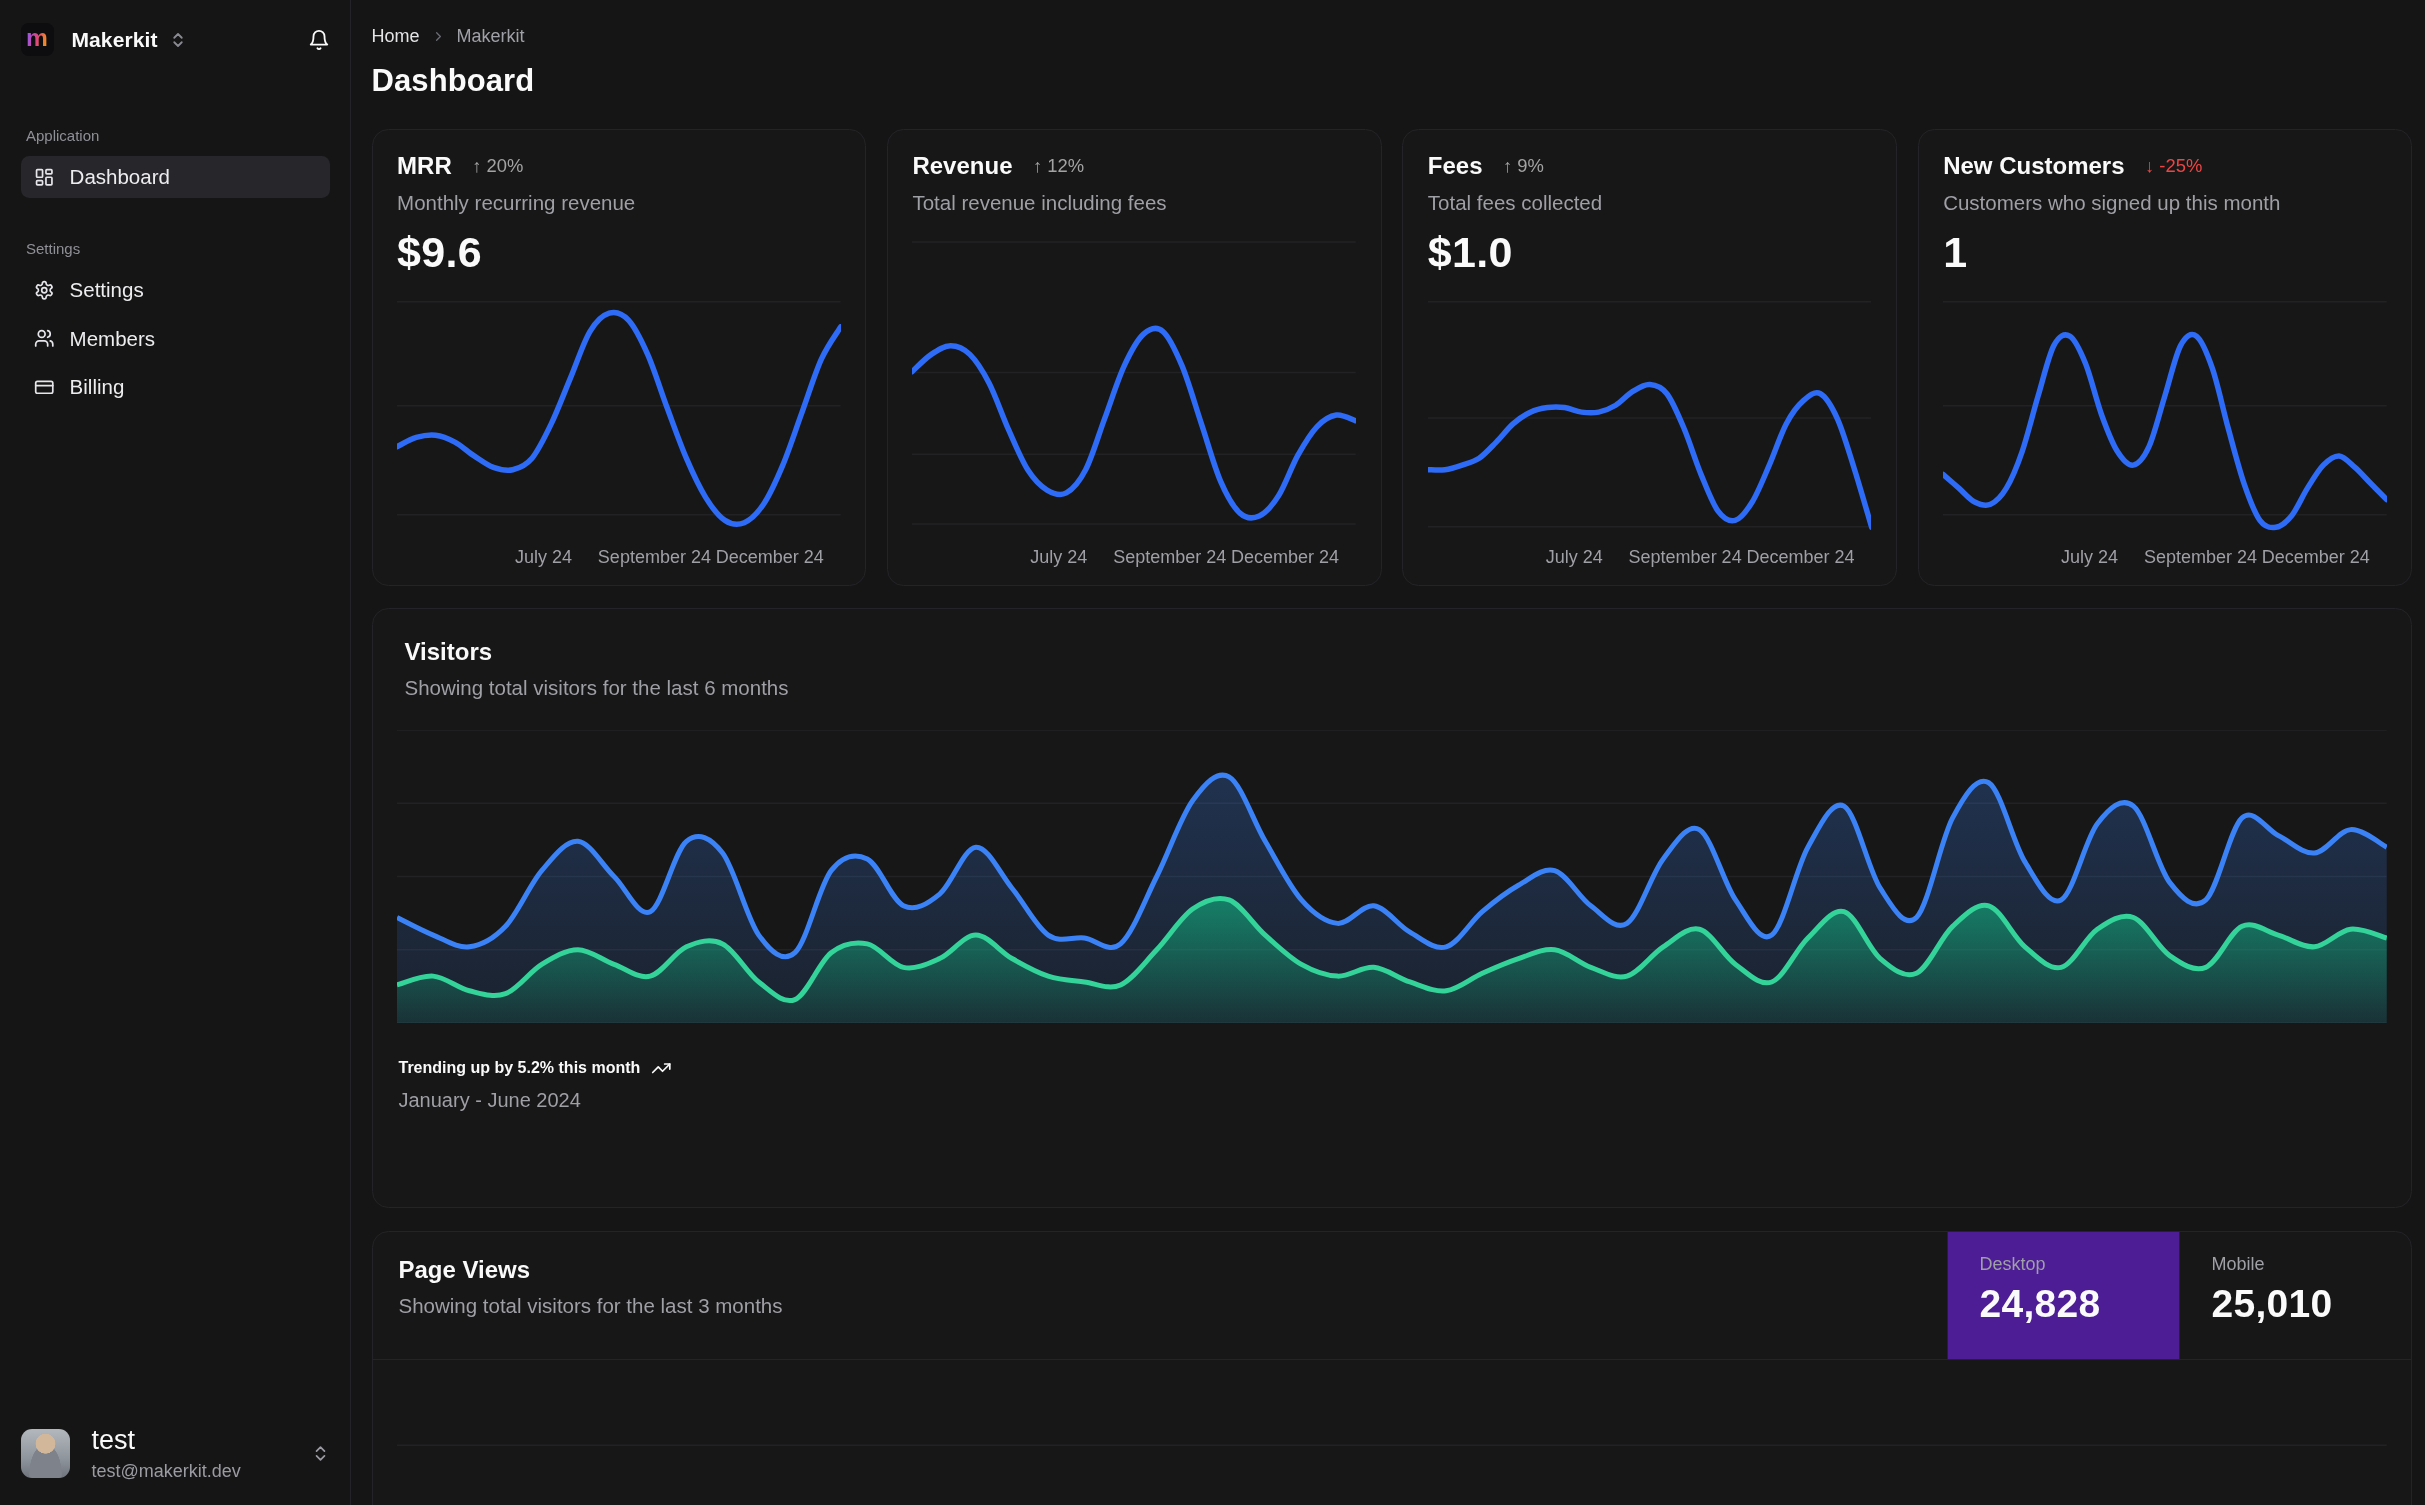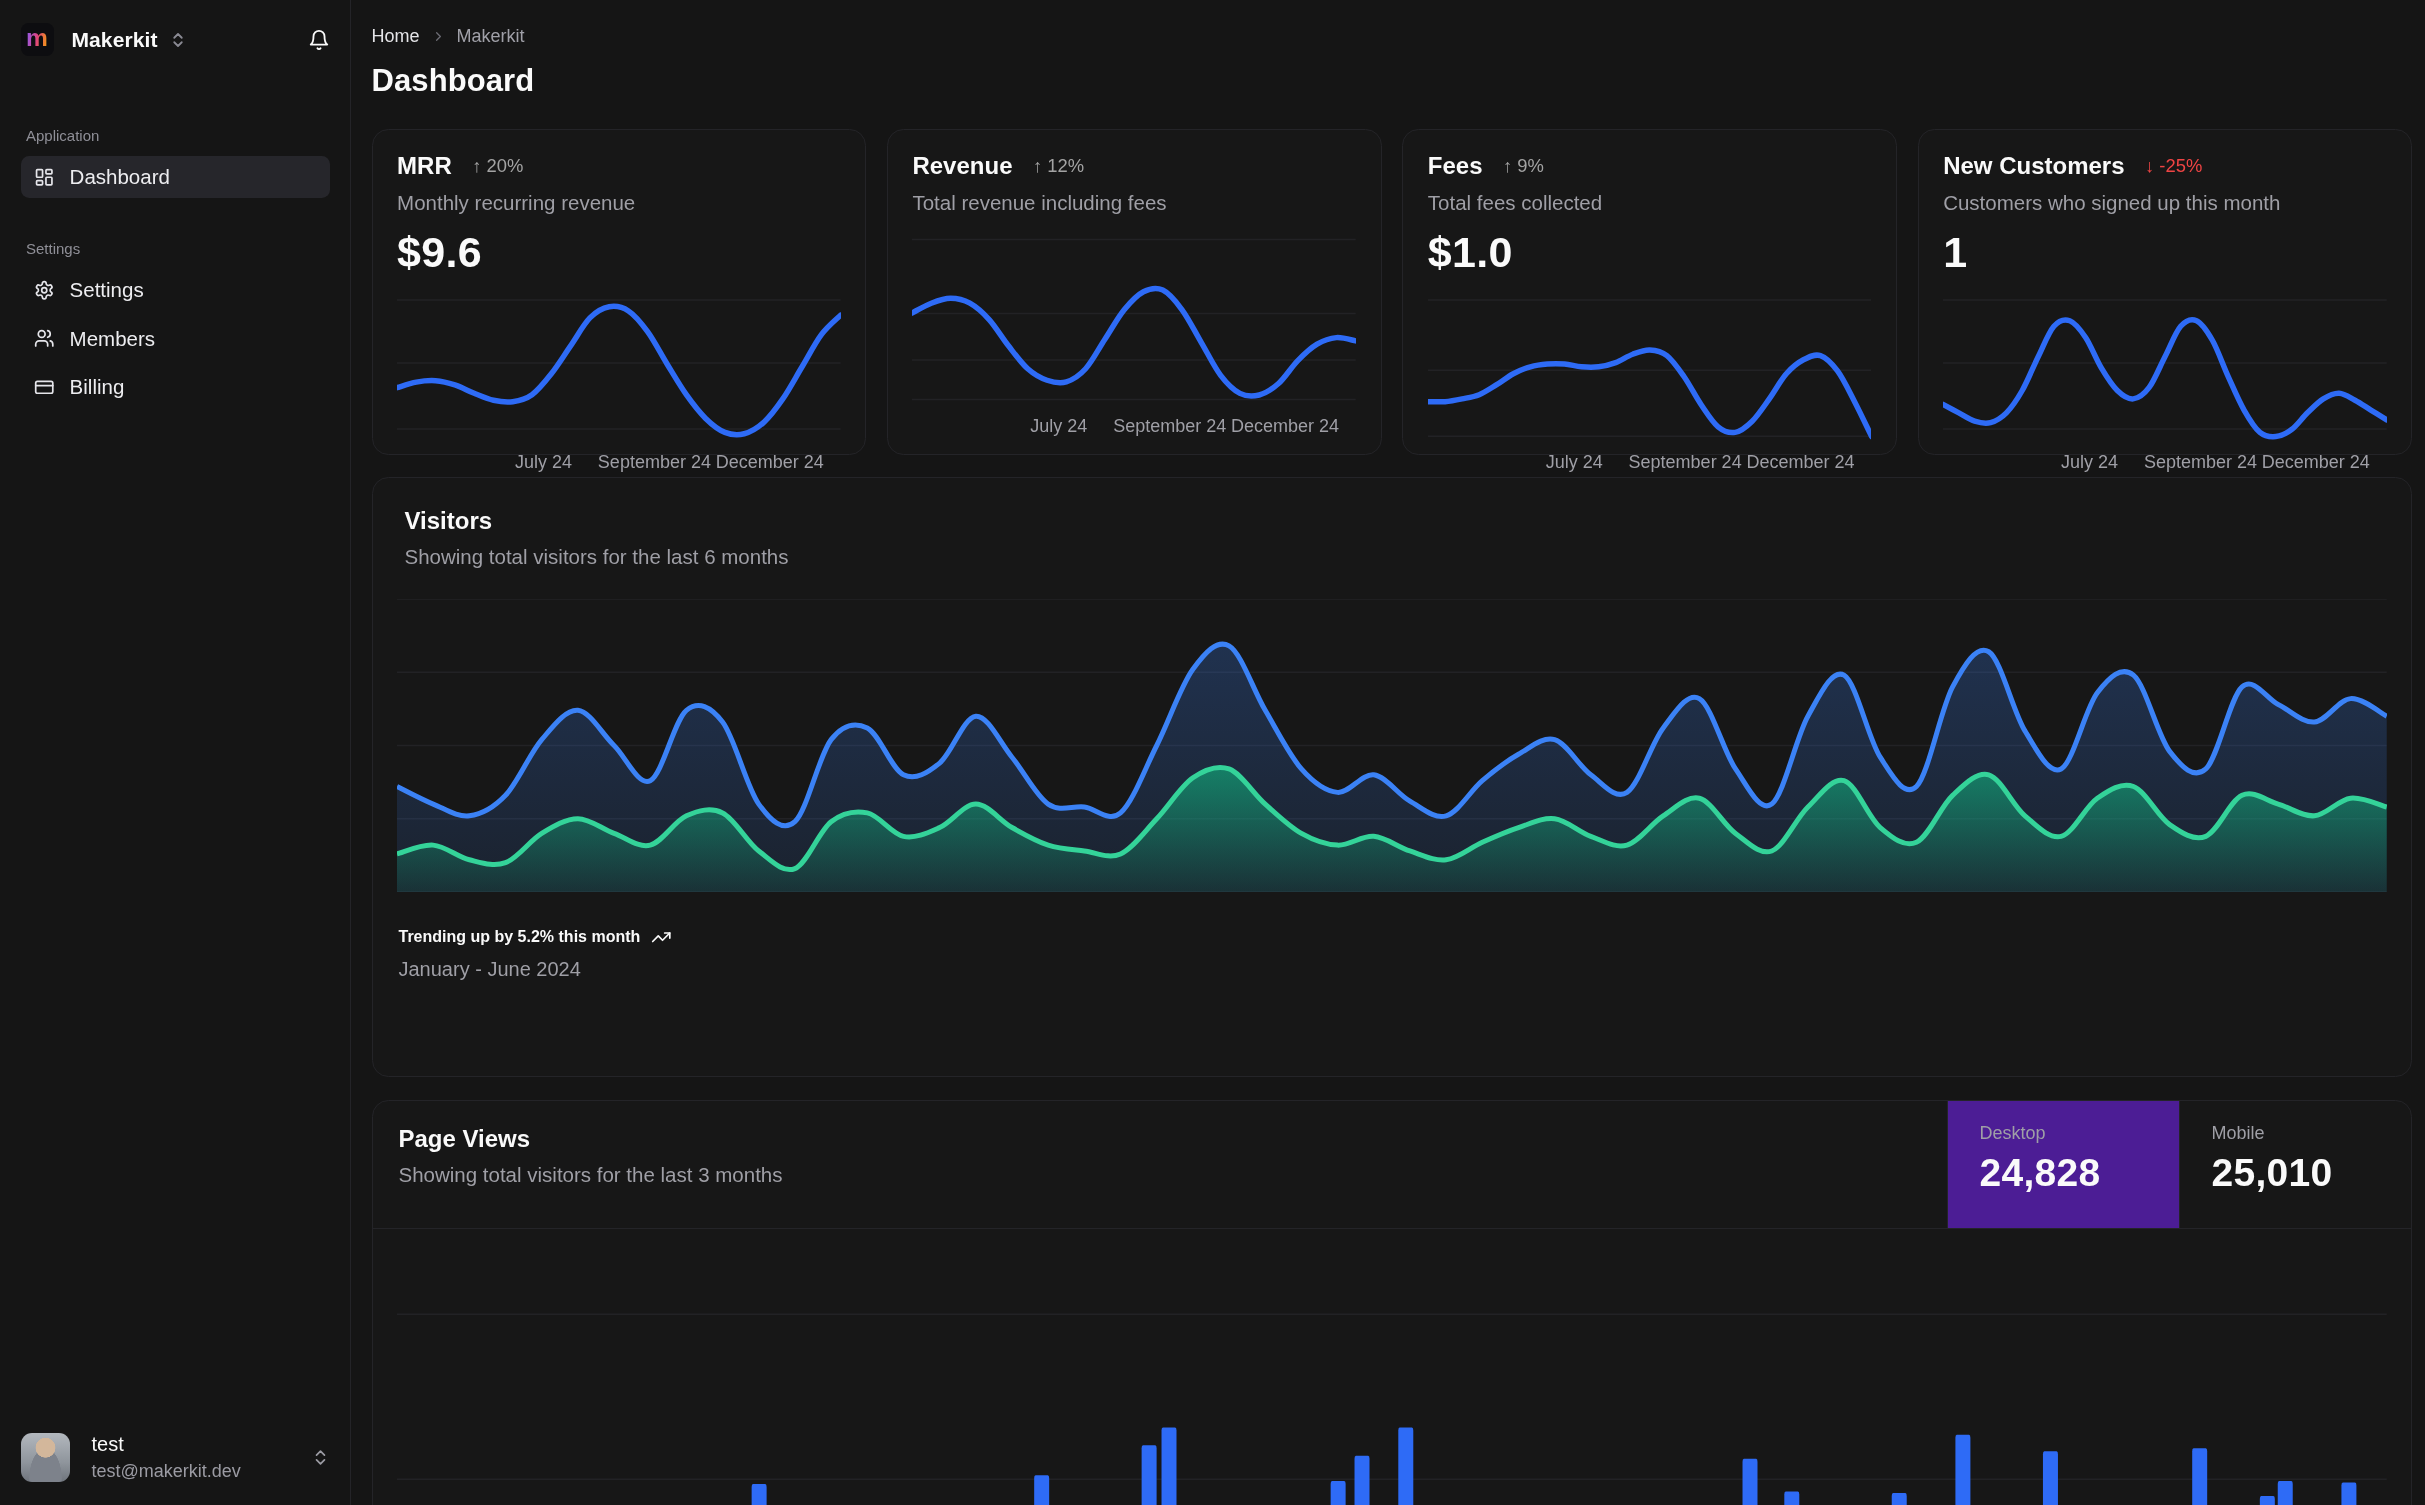--- a/index.html
+++ b/index.html
@@ -48,41 +48,41 @@
   .sidebar-spacer { flex:1; }
   .user-row { display:flex; align-items:center; }
   .avatar {
     width:49px; height:49px; border-radius:11px; flex:0 0 auto;
     background:
       radial-gradient(circle at 50% 30%, #d3b79b 0 23%, rgba(0,0,0,0) 24%),
       radial-gradient(ellipse at 50% 92%, #7d828b 0 46%, rgba(0,0,0,0) 47%),
       linear-gradient(180deg,#b3b8be 0%,#8f959c 60%,#6f747c 100%);
   }
   .user-meta { margin-left:22px; }
-  .user-name { font-size:20px; color:#fafafa; }
+  .user-name { font-size:27px; color:#fafafa; }
   .user-email { font-size:18px; color:#9b9ba3; margin-top:5.5px; }
   .user-caret { margin-left:auto; color:#9b9ba3; display:flex; cursor:pointer; }
 
   
   .main { flex:1; padding:26px 13.6px 0 20.5px; min-width:0; }
   .breadcrumb { display:flex; align-items:center; gap:11px; font-size:18px; }
   .crumb-home { color:#e4e4e7; cursor:pointer; }
   .crumb-sep { color:#6d6d75; display:flex; }
   .crumb-current { color:#a0a0a8; cursor:pointer; }
   .page-title { font-size:31px; font-weight:700; margin-top:16.4px; letter-spacing:0.1px; }
 
   
   .stats-row {
     margin-top:30px;
     display:grid; grid-template-columns:repeat(4,1fr); gap:20.5px;
   }
   .card {
     background:#171717; border:1.4px solid #242428; border-radius:16.4px;
   }
-  .stat-card { height:326px; padding:22px 24.6px 12.3px 24.6px; display:flex; flex-direction:column; }
+  .stat-card { height:457px; padding:22px 24.6px 12.3px 24.6px; display:flex; flex-direction:column; }
   .stat-head { display:flex; align-items:center; }
   .stat-title { font-size:24px; font-weight:700; }
   .stat-badge { font-size:18.4px; margin-left:20.5px; }
   .stat-badge.up { color:#a3a3a3; }
   .stat-badge.down { color:#ef4444; }
   .stat-sub { font-size:20.5px; color:#9f9fa6; margin-top:11px; }
   .stat-value { font-size:43px; font-weight:700; margin-top:12.3px; letter-spacing:0.3px; }
   .spark-wrap { margin-top:20.5px; flex:1; position:relative; }
   .spark-wrap svg { width:100%; height:100%; }
   .spark-labels { position:relative; height:30px; margin-top:4.1px; }

